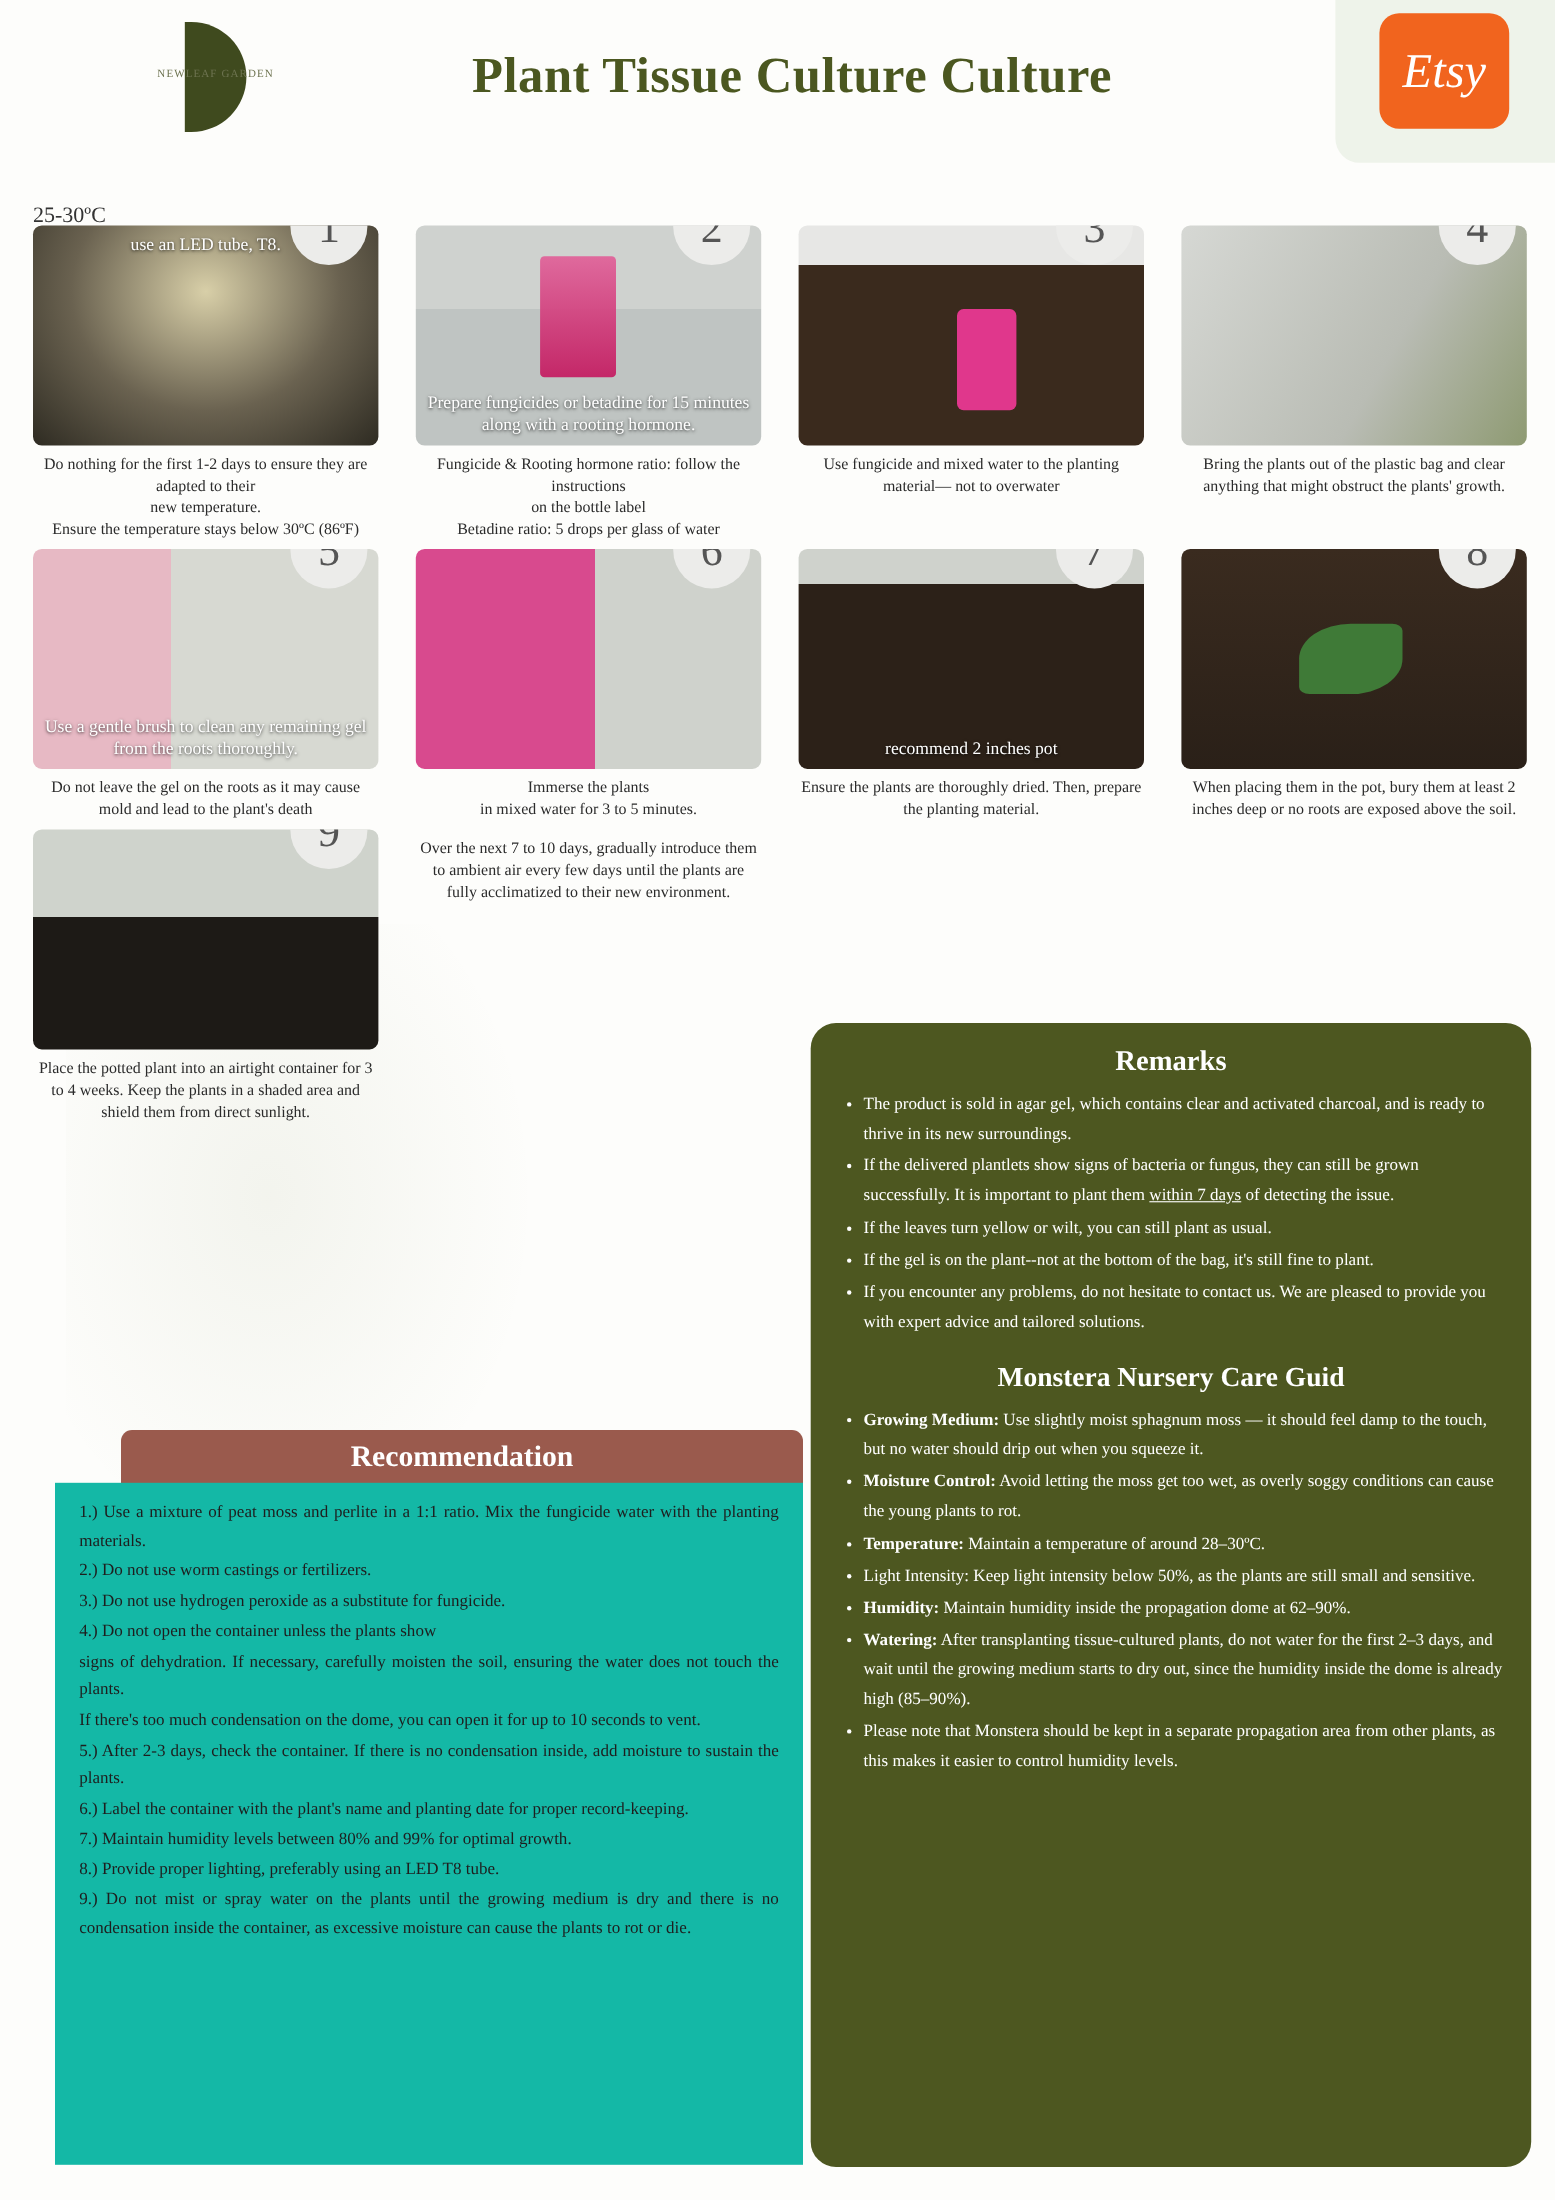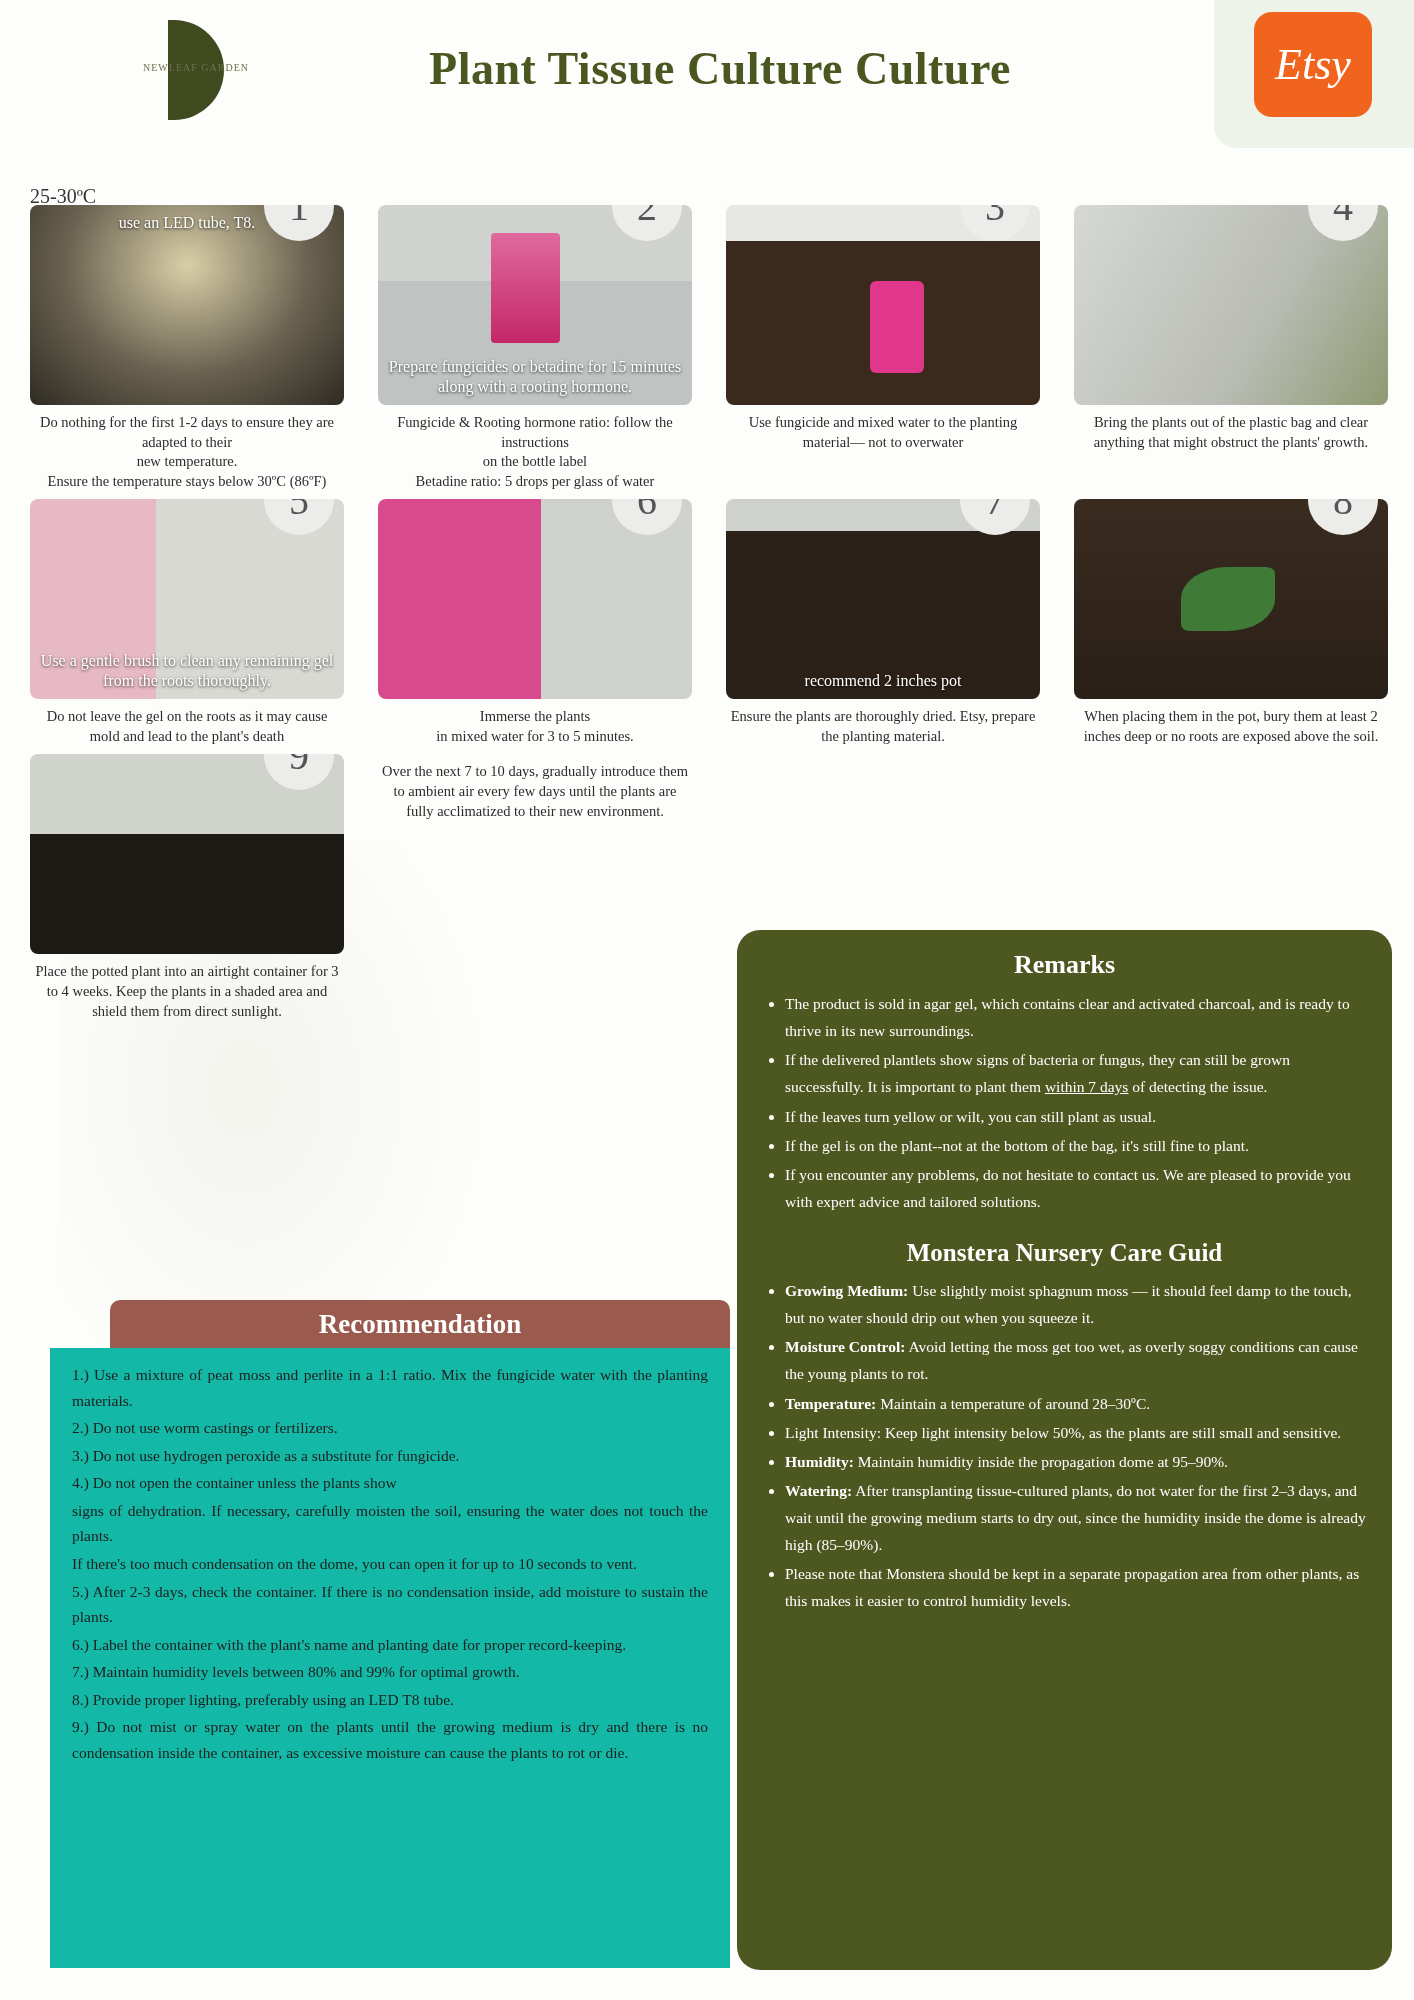--- a/index.html
+++ b/index.html
@@ -208,21 +208,21 @@
           <div class="badge">6</div>
           <div class="overlay-text"></div>
         </div>
         <div class="caption">Immerse the plants<br>in mixed water for 3 to 5 minutes.</div>
       </div>
       <div class="cell">
         <div class="photo ph7">
           <div class="badge">7</div>
           <div class="overlay-text">recommend 2 inches pot</div>
         </div>
-        <div class="caption">Ensure the plants are thoroughly dried. Etsy, prepare the planting material.</div>
+        <div class="caption">Ensure the plants are thoroughly dried. Then, prepare the planting material.</div>
       </div>
       <div class="cell">
         <div class="photo ph8">
           <div class="badge">8</div>
           <div class="overlay-text"></div>
         </div>
         <div class="caption">When placing them in the pot, bury them at least 2 inches deep or no roots are exposed above the soil.</div>
       </div>
     </div>
 
@@ -249,21 +249,21 @@
       <li>If the gel is on the plant--not at the bottom of the bag,          it's still fine to plant.</li>
       <li>If you encounter any problems, do not hesitate to contact us.   We are pleased to provide you with expert advice and tailored solutions.</li>
     </ul>
 
     <h3>Monstera Nursery Care Guid</h3>
     <ul>
       <li><b>Growing Medium:</b><span> Use slightly moist sphagnum moss — it should feel damp to the touch, but no water should drip out when you squeeze it.</span></li>
       <li><b>Moisture Control:</b><span> Avoid letting the moss get too wet, as overly soggy conditions can cause the young plants to rot.</span></li>
       <li><b>Temperature:</b><span> Maintain a temperature of around 28–30ºC.</span></li>
       <li><span>Light Intensity: Keep light intensity below 50%, as the plants are still small and sensitive.</span></li>
-      <li><b>Humidity:</b><span> Maintain humidity inside the propagation dome          at 95–90%.</span></li>
+      <li><b>Humidity:</b><span> Maintain humidity inside the propagation dome          at 62–90%.</span></li>
       <li><b>Watering:</b><span> After transplanting tissue-cultured plants, do not water for the first 2–3 days, and wait until the growing medium starts to dry out, since the humidity inside the dome is already high (85–90%).</span></li>
       <li><span>Please note that Monstera should be kept in a separate propagation area from other plants, as this makes it easier to control humidity levels.</span></li>
     </ul>
   </div>
 
   <div class="rec-head">Recommendation</div>
   <div class="rec-body">
     <p>1.) Use a mixture of peat moss and perlite in a 1:1 ratio. Mix the fungicide water with the planting materials.</p>
     <p>2.) Do not use worm castings or fertilizers.</p>
     <p>3.) Do not use hydrogen peroxide as a substitute for fungicide.</p>

